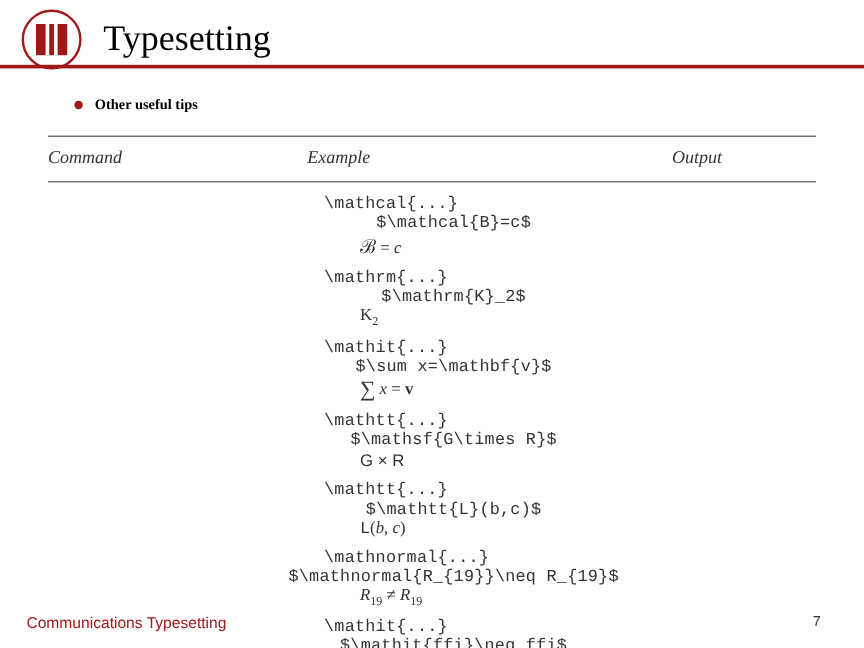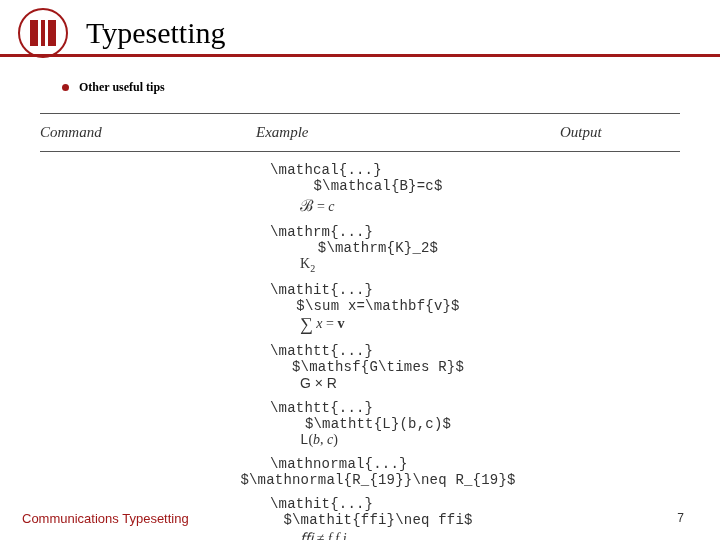--- a/index.html
+++ b/index.html
@@ -187,20 +187,21 @@
         <div class="col-out out"><span class="sf">G × R</span></div>
       </div>
       <div class="row">
         <div class="col-cmd mono">\mathtt{...}</div>
         <div class="col-ex mono">$\mathtt{L}(b,c)$</div>
         <div class="col-out out"><span class="tt">L</span>(<span class="it">b</span>, <span class="it">c</span>)</div>
       </div>
       <div class="row">
         <div class="col-cmd mono">\mathnormal{...}</div>
         <div class="col-ex mono">$\mathnormal{R_{19}}\neq R_{19}$</div>
+        <div class="col-out out"><span class="it">R</span><sub>19</sub> ≠ <span class="it">R</span><sub>19</sub></div>
       </div>
       <div class="row">
         <div class="col-cmd mono">\mathit{...}</div>
         <div class="col-ex mono">$\mathit{ffi}\neq ffi$</div>
         <div class="col-out out"><span class="it">ﬃ</span> ≠ <span class="it">f f i</span></div>
       </div>
     </div>
   <div class="rule-line"></div>
 </div>
 

